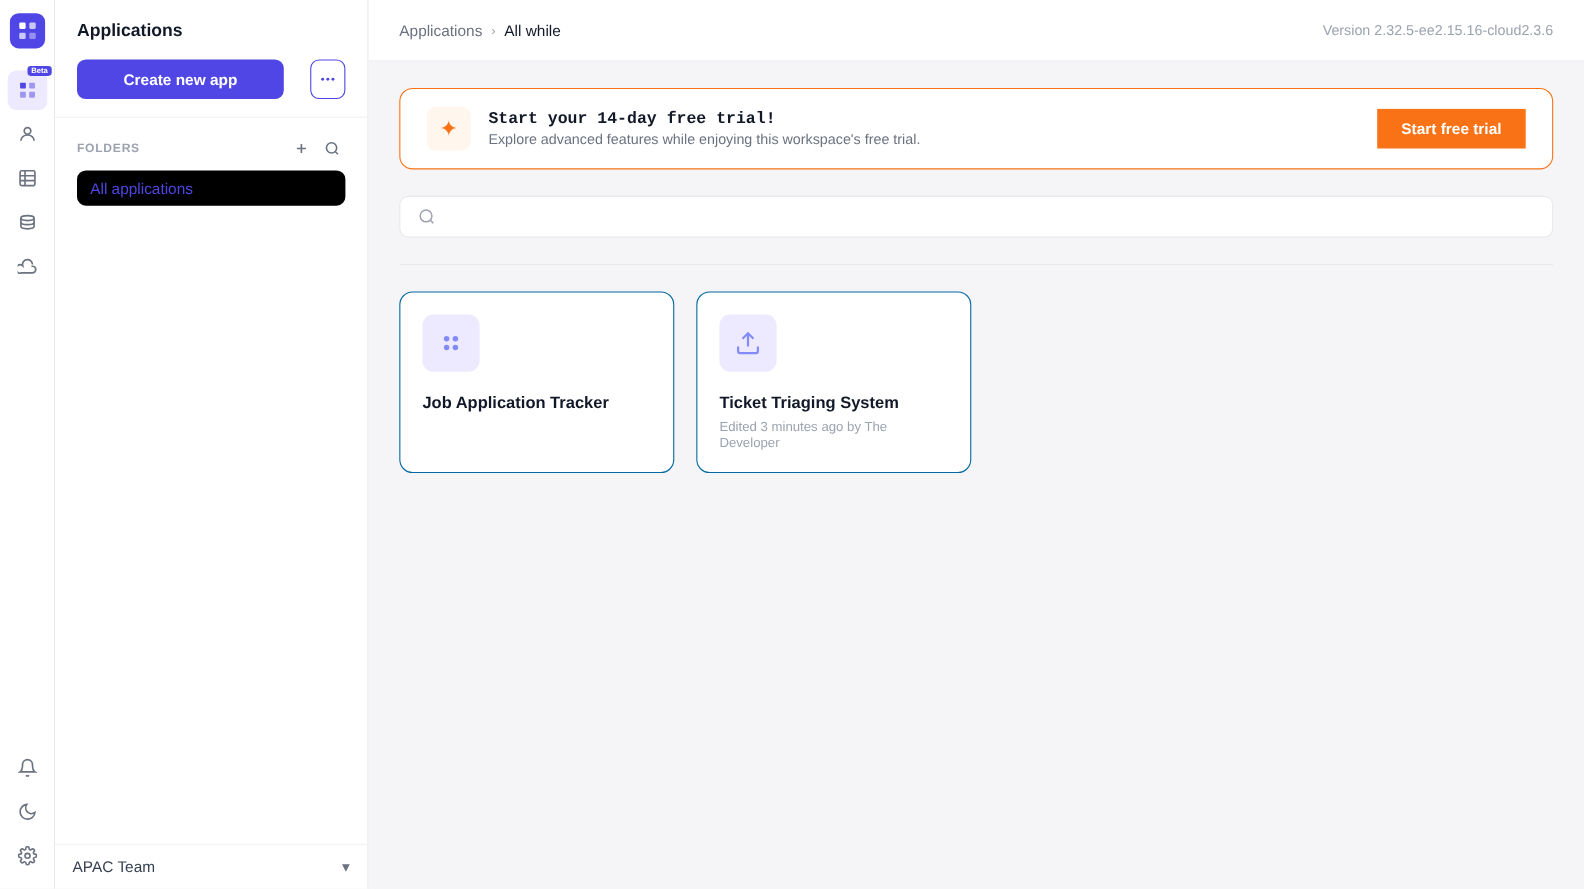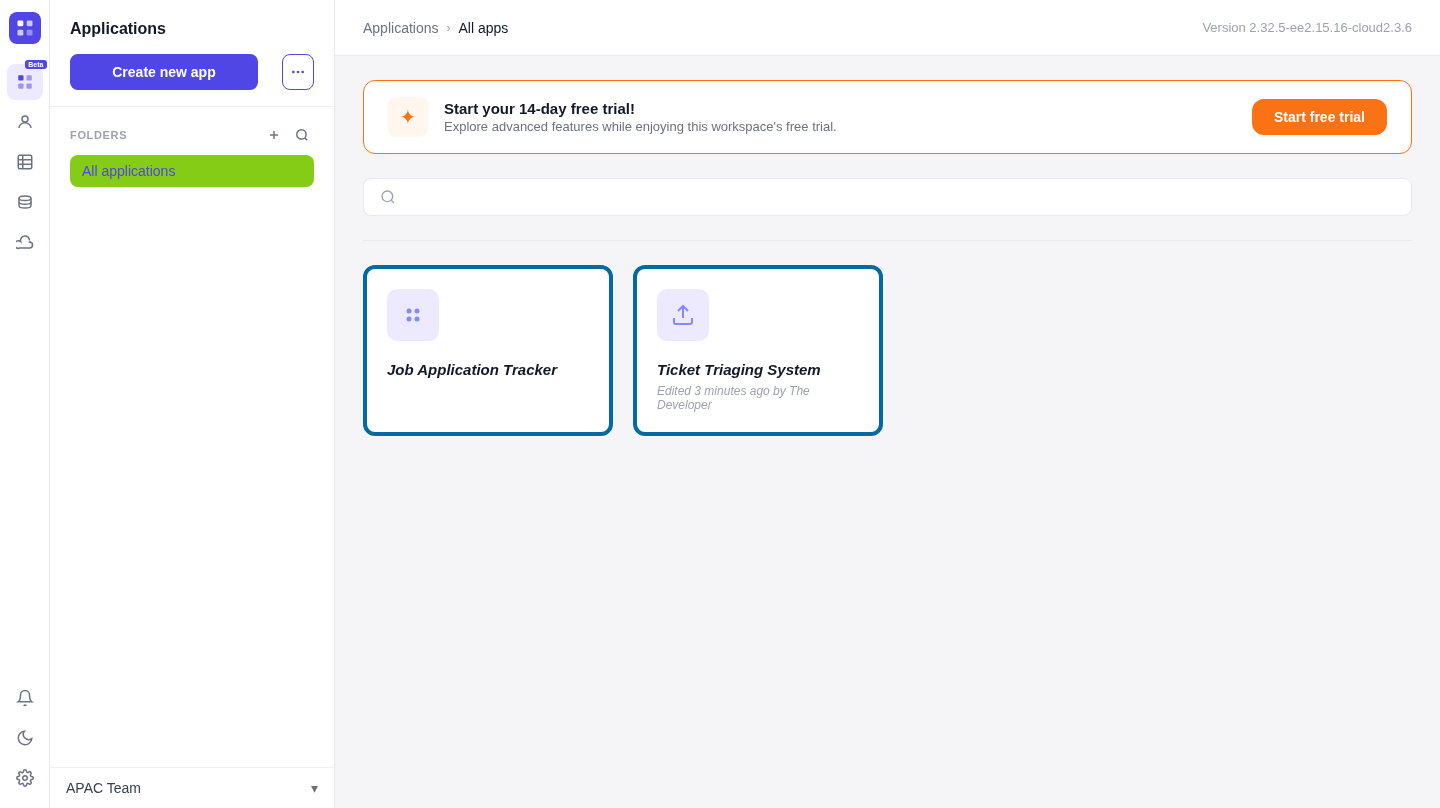--- a/index.html
+++ b/index.html
@@ -137,21 +137,21 @@
       border-radius: 4px;
     }
     .folder-item {
       padding: 8px 12px;
       border-radius: 8px;
       font-size: 14px;
       color: #374151;
       cursor: pointer;
     }
     .folder-item.active {
-      background: #84cc16;
+      background: #000000;
       color: #4f46e5;
       font-weight: 500;
     }
 
     
     .left-panel-bottom {
       margin-top: auto;
       border-top: 1px solid #f0f0f4;
       padding: 12px 16px;
       display: flex;
@@ -220,27 +220,28 @@
       display: flex;
       align-items: center;
       justify-content: center;
       font-size: 18px;
     }
     .trial-title {
       font-size: 15px;
       font-weight: 600;
       color: #111827;
       margin-bottom: 2px;
+      font-family: Liberation Mono, monospace;
     }
     .trial-subtitle { font-size: 13px; color: #6b7280; }
     .trial-btn {
       background: #f97316;
       color: #fff;
       border: none;
-      border-radius: 12px;
+      border-radius: 0;
       padding: 10px 22px;
       font-size: 14px;
       font-weight: 600;
       cursor: pointer;
       white-space: nowrap;
     }
 
     
     .search-bar {
       background: #fff;
@@ -263,27 +264,26 @@
     .search-divider { height: 1px; background: #e8e8ed; margin-bottom: 24px; }
 
     
     .apps-grid {
       display: flex;
       flex-wrap: wrap;
       gap: 20px;
     }
     .app-card {
       background: #fff;
-      border: 4px solid #0369a1;
+      border: 1px solid #0369a1;
       border-radius: 12px;
       width: 250px;
       padding: 20px;
       cursor: pointer;
       transition: box-shadow 0.15s;
-      font-style: italic;
     }
     .app-icon {
       width: 52px;
       height: 52px;
       background: #ede9fe;
       border-radius: 10px;
       display: flex;
       align-items: center;
       justify-content: center;
       margin-bottom: 20px;
@@ -412,21 +412,21 @@
     <span class="chevron-down">▾</span>
   </div>
 </div>
 
 <div class="main-content">
 
   <div class="top-bar">
     <nav class="breadcrumb">
       <span>Applications</span>
       <span class="separator">›</span>
-      <span class="current">All apps</span>
+      <span class="current">All while</span>
     </nav>
     <span class="version-text">Version 2.32.5-ee2.15.16-cloud2.3.6</span>
   </div>
 
   <div class="content-area">
 
     <div class="trial-banner">
       <div class="trial-banner-left">
         <div class="trial-icon">
           <span style="color:#f97316;font-size:20px;">✦</span>

